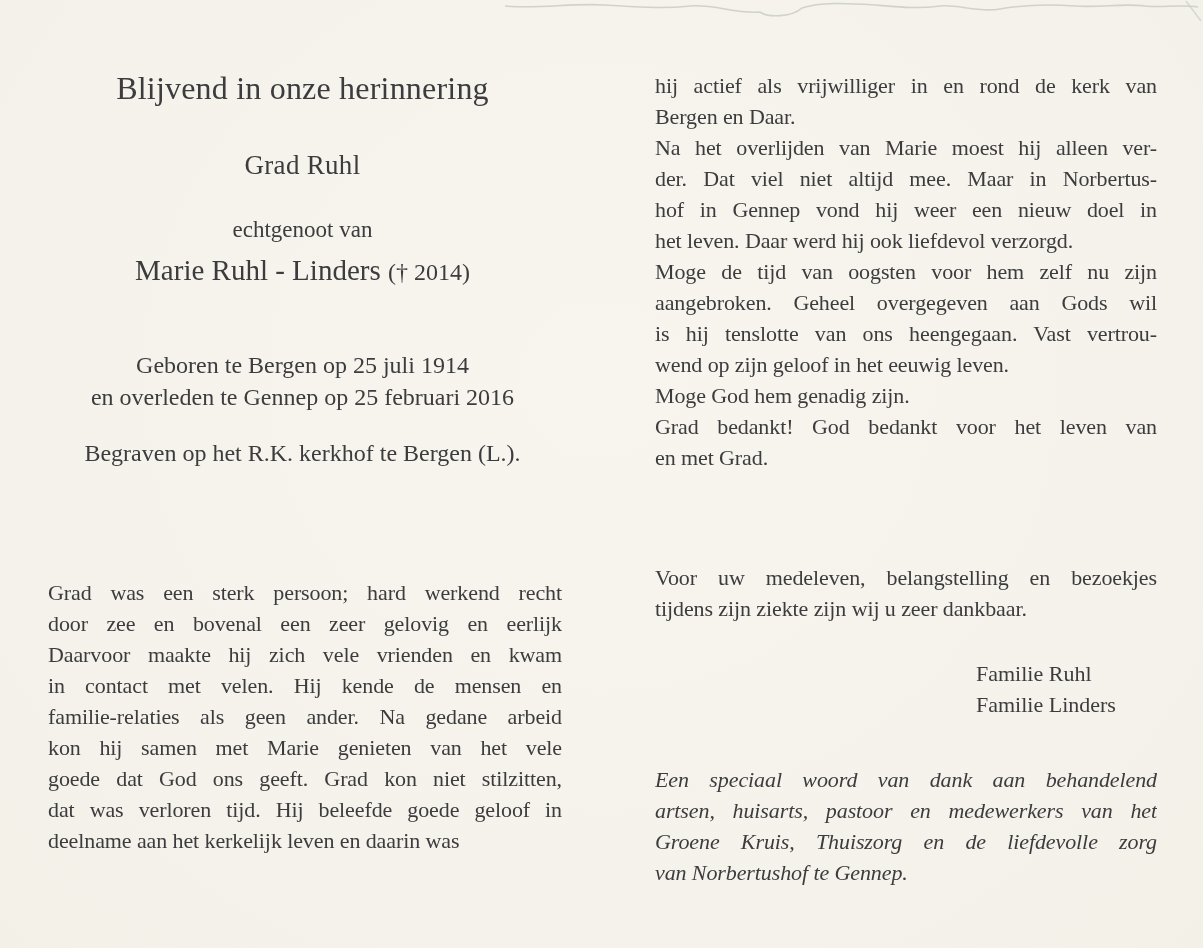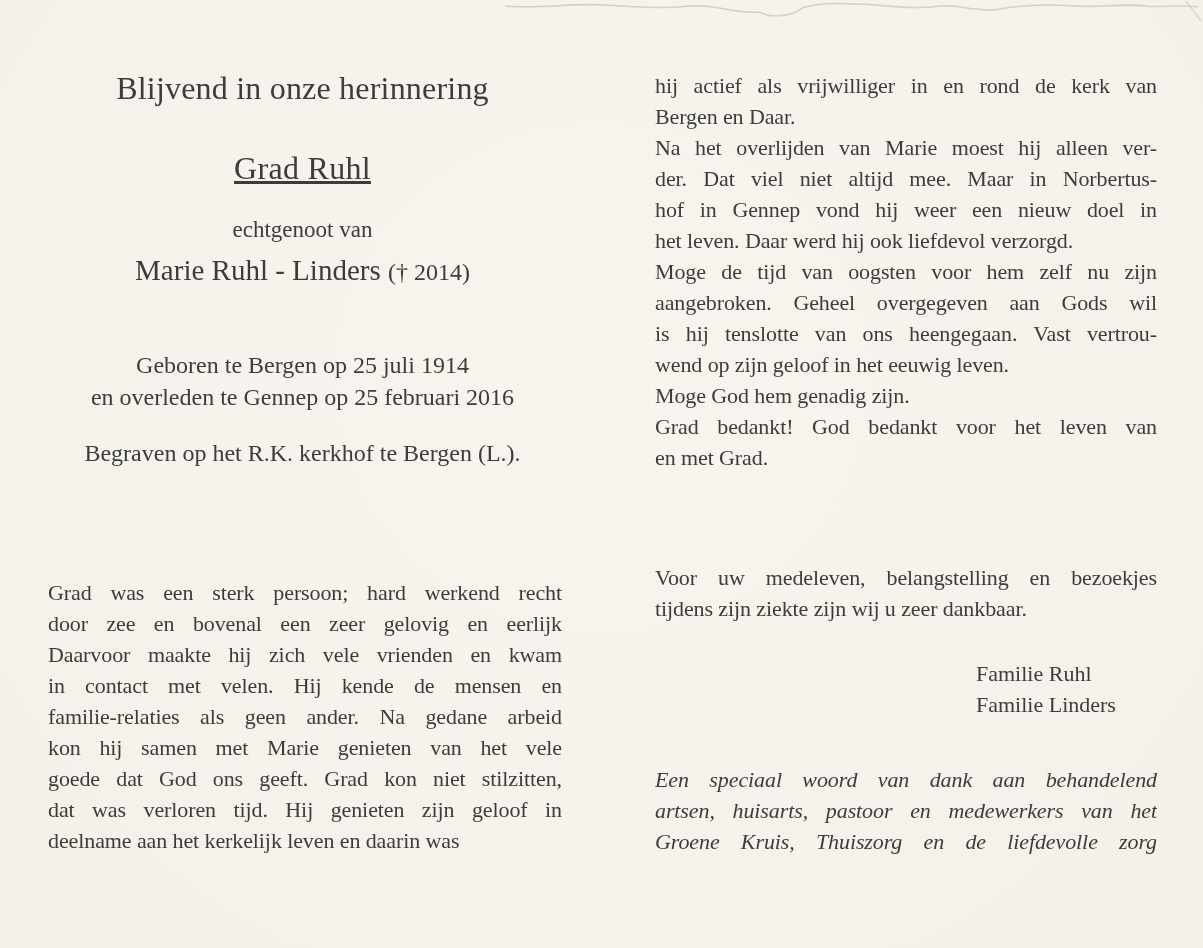--- a/index.html
+++ b/index.html
@@ -34,21 +34,21 @@
     width: 525px;
     height: 948px;
   }
   .col-left .centered {
     position: absolute;
     left: 0;
     width: 100%;
     text-align: center;
   }
   .memorial-header { top: 70px;  font-size: 32px; letter-spacing: 0.2px; }
-  .deceased-name   { top: 150px; font-size: 32px; letter-spacing: 0.3px; text-decoration: underline; }
+  .deceased-name   { top: 150px; font-size: 27px; letter-spacing: 0.3px; }
   .relation        { top: 217px; font-size: 23px; }
   .spouse-line     { top: 254px; font-size: 29px; }
   .spouse-death    { font-size: 24px; }
   .birth-line      { top: 352px; font-size: 24px; }
   .death-line      { top: 384px; font-size: 24px; }
   .burial-line     { top: 440px; font-size: 24px; }
   .bio-left {
     position: absolute;
     top: 577px;
     left: 8px;
@@ -126,21 +126,21 @@
     <div class="centered burial-line">Begraven op het R.K. kerkhof te Bergen (L.).</div>
 
     <div class="bio-left">
         <div class="line">Grad was een sterk persoon; hard werkend recht</div>
         <div class="line">door zee en bovenal een zeer gelovig en eerlijk</div>
         <div class="line">Daarvoor maakte hij zich vele vrienden en kwam</div>
         <div class="line">in contact met velen. Hij kende de mensen en</div>
         <div class="line">familie-relaties als geen ander. Na gedane arbeid</div>
         <div class="line">kon hij samen met Marie genieten van het vele</div>
         <div class="line">goede dat God ons geeft. Grad kon niet stilzitten,</div>
-        <div class="line">dat was verloren tijd. Hij genieten zijn geloof in</div>
+        <div class="line">dat was verloren tijd. Hij beleefde goede geloof in</div>
         <div class="line last">deelname aan het kerkelijk leven en daarin was</div>
       </div>
   </div>
 
   <div class="col-right">
 
     <div class="bio-right">
         <div class="line">hij actief als vrijwilliger in en rond de kerk van</div>
         <div class="line last">Bergen en Daar.</div>
         <div class="line">Na het overlijden van Marie moest hij alleen ver-</div>
@@ -163,15 +163,16 @@
 
     <div class="signatures">
       <div>Familie Ruhl</div>
       <div>Familie Linders</div>
     </div>
 
     <div class="special-thanks">
         <div class="line">Een speciaal woord van dank aan behandelend</div>
         <div class="line">artsen, huisarts, pastoor en medewerkers van het</div>
         <div class="line">Groene Kruis, Thuiszorg en de liefdevolle zorg</div>
+        <div class="line last">van Norbertushof te Gennep.</div>
       </div>
   </div>
 </div>
 
 </body></html>

